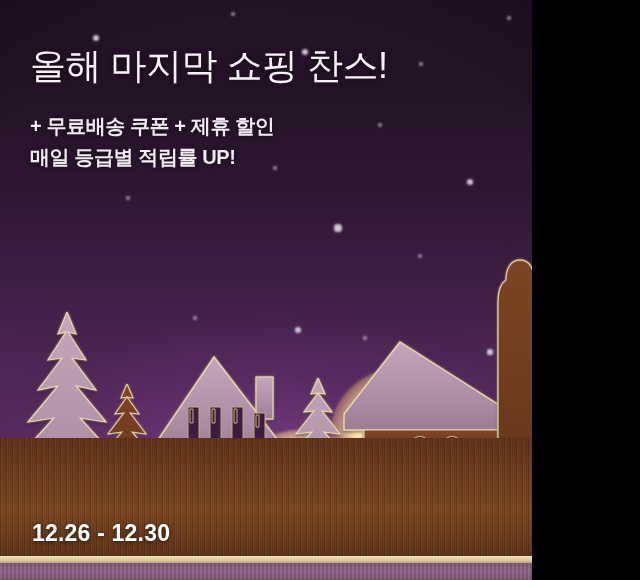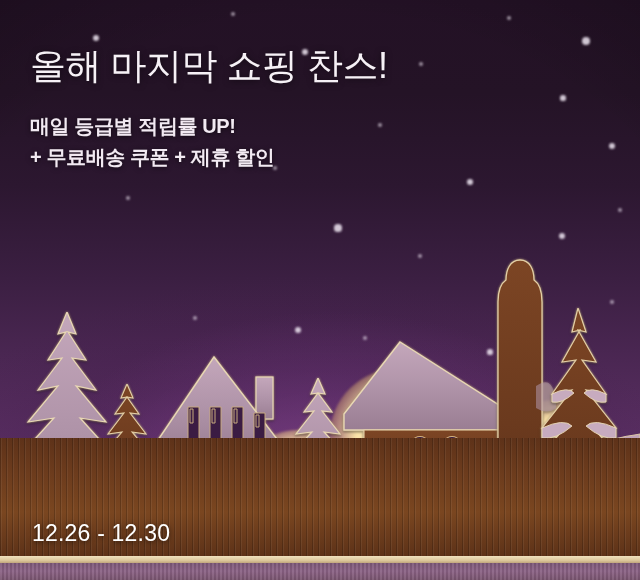--- a/index.html
+++ b/index.html
@@ -1,17 +1,17 @@
 <!DOCTYPE html>
 <html><head>
 <meta charset="utf-8">
 <style>
   html,body{margin:0;padding:0;background:#000;}
   #banner{
-    position:relative;width:640px;height:580px;overflow:hidden;
+    position:relative;width:532px;height:580px;overflow:hidden;
     font-family:"Liberation Sans","DejaVu Sans",sans-serif;
     background:#4d7c0f;
   }
   
   .sky{position:absolute;inset:0;
     background:
       radial-gradient(ellipse 420px 260px at 52% 86%, rgba(150,80,160,.55) 0%, rgba(120,60,135,.30) 42%, rgba(0,0,0,0) 72%),
       radial-gradient(ellipse 560px 380px at 46% 100%, rgba(118,56,128,.70) 0%, rgba(70,30,78,.35) 55%, rgba(0,0,0,0) 80%),
       linear-gradient(180deg,#231125 0%,#241326 16%,#2c1730 32%,#3b1f42 48%,#4b2753 62%,#5a2f63 76%,#613369 88%,#5d3165 100%);
   }
@@ -39,21 +39,21 @@
       linear-gradient(180deg,#7d5878 0%,#8b6285 48%,#79546f 100%);}
   
   .copy{position:absolute;left:30px;top:46px;z-index:20;}
   .h1{color:#f6f1f6;font-size:36px;line-height:1.12;font-weight:400;letter-spacing:-.5px;
       text-shadow:0 1px 6px rgba(0,0,0,.55);white-space:nowrap;}
   .h2{color:#ffffff;font-size:38px;line-height:1.1;font-weight:700;letter-spacing:-1px;margin-top:5px;
       text-shadow:0 1px 6px rgba(0,0,0,.55);white-space:nowrap;}
   .sub{margin-top:25px;}
   .sub div{color:#f2eaf2;font-size:20px;line-height:1.55;font-weight:700;letter-spacing:-.4px;
       text-shadow:0 1px 5px rgba(0,0,0,.6);white-space:nowrap;}
-  .date{position:absolute;left:32px;bottom:33px;z-index:20;color:#fff;font-size:23px;font-weight:400;
+  .date{position:absolute;left:32px;bottom:33px;z-index:20;color:#fff;font-size:23px;font-weight:700;
       letter-spacing:.2px;text-shadow:0 1px 5px rgba(0,0,0,.65);}
 </style>
 </head>
 <body>
 
 <div id="banner">
 
   <div class="sky"></div>
   <div class="vignette"></div>
   <div id="snow-layer">
@@ -205,19 +205,19 @@
     </svg>
 
     <div class="base-wood"></div>
     <div class="plinth-light"></div>
     <div class="plinth"></div>
   </div>
 
   <div class="copy">
     <div class="h1">올해 마지막 쇼핑 찬스!</div>
     <div class="sub">
+      <div>+ 무료배송 쿠폰 + 제휴 할인</div>
       <div>매일 등급별 적립률 UP!</div>
-      <div>+ 무료배송 쿠폰 + 제휴 할인</div>
     </div>
   </div>
 
   <div class="date">12.26 - 12.30</div>
 </div>
 
 </body></html>

